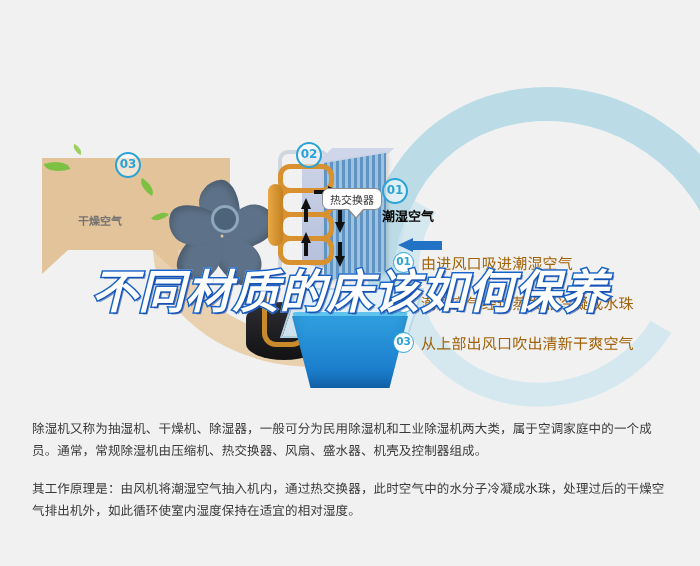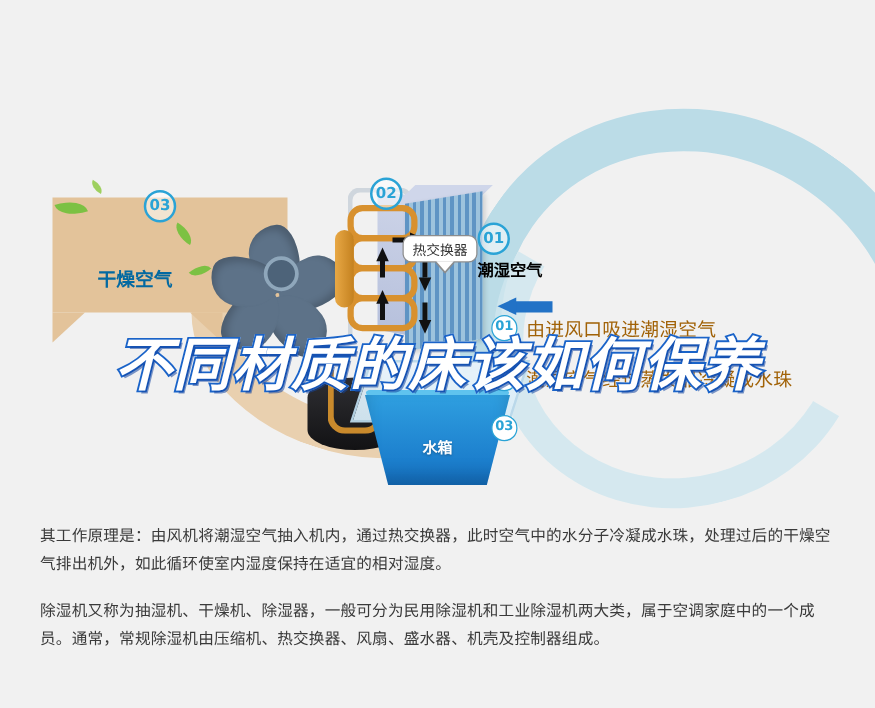--- a/index.html
+++ b/index.html
@@ -209,21 +209,21 @@
     border-top:8px solid #fff;
   }
   .callout:before{
     content:"";position:absolute;left:25px;bottom:-10px;
     border-left:8px solid transparent;border-right:8px solid transparent;
     border-top:9px solid #8d8d8d;
   }
 
   .lbl-dry{
     position:absolute;left:78px;top:92px;
-    font-size:15px;color:#0369a1;font-weight:600;white-space:nowrap;
+    font-size:11px;color:#737373;font-weight:600;white-space:nowrap;
   }
   .lbl-humid{
     position:absolute;left:382px;top:86px;
     font-size:13px;color:#000000;font-weight:600;white-space:nowrap;
   }
 
   
   .steps{position:absolute;left:393px;top:252px;width:300px;}
   .step{display:flex;align-items:center;margin-bottom:19px;white-space:nowrap;}
   .step .num{
@@ -317,21 +317,20 @@
     <div class="in-arrow">
       <div class="stem"></div>
         <div class="head"></div>
     </div>
 
     <div class="compressor"></div>
     <div class="comp-coil"></div>
     <div class="tray"></div>
     <div class="tank-lip"></div>
     <div class="tank"></div>
-    <div class="tank-label">水箱</div>
 
     <div class="badge b-03">03</div>
     <div class="badge b-02">02</div>
     <div class="badge b-01">01</div>
 
     <div class="callout">热交换器</div>
     <div class="lbl-dry">干燥空气</div>
     <div class="lbl-humid">潮湿空气</div>
   </div>
 
@@ -339,25 +338,26 @@
     <div class="step">
       <div class="num">01</div>
       <div class="txt">由进风口吸进潮湿空气</div>
     </div>
     <div class="step">
       <div class="num">02</div>
       <div class="txt">潮湿空气经过蒸发器冷凝成水珠</div>
     </div>
     <div class="step">
       <div class="num">03</div>
+      <div class="txt">从上部出风口吹出清新干爽空气</div>
     </div>
   </div>
 
   <div class="watermark">
     <span>不同材质的床该如何保养</span>
   </div>
 
   <div class="copy">
+    <p>除湿机又称为抽湿机、干燥机、除湿器，一般可分为民用除湿机和工业除湿机两大类，属于空调家庭中的一个成员。通常，常规除湿机由压缩机、热交换器、风扇、盛水器、机壳及控制器组成。</p>
     <p>其工作原理是：由风机将潮湿空气抽入机内，通过热交换器，此时空气中的水分子冷凝成水珠，处理过后的干燥空气排出机外，如此循环使室内湿度保持在适宜的相对湿度。</p>
-    <p>除湿机又称为抽湿机、干燥机、除湿器，一般可分为民用除湿机和工业除湿机两大类，属于空调家庭中的一个成员。通常，常规除湿机由压缩机、热交换器、风扇、盛水器、机壳及控制器组成。</p>
   </div>
 
 </div>
 
 </body></html>

